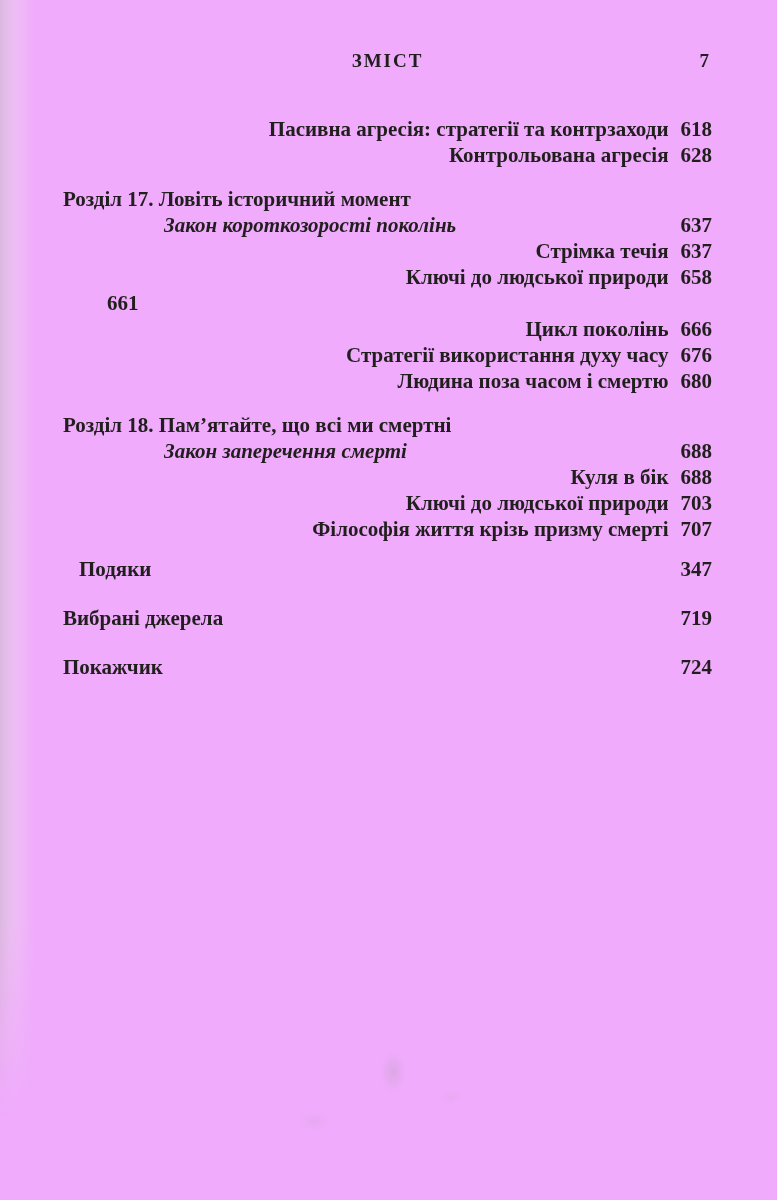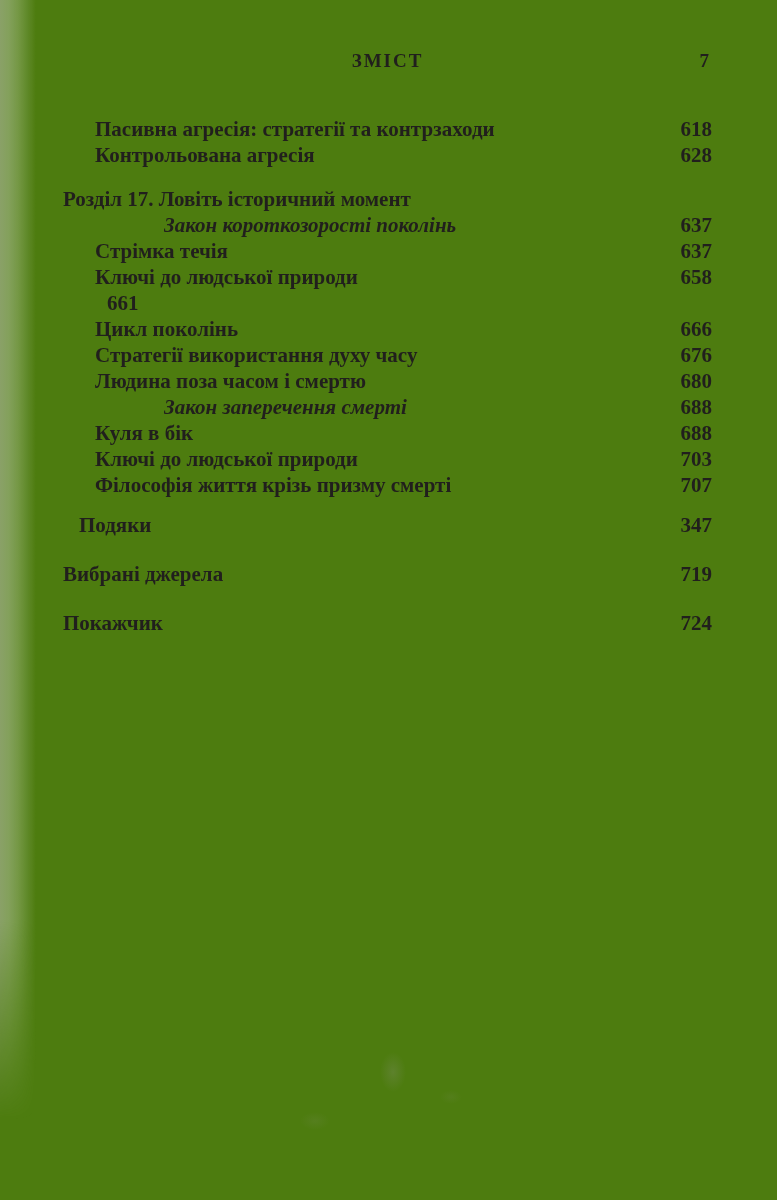--- a/index.html
+++ b/index.html
@@ -4,21 +4,21 @@
 <style>
   html, body { margin: 0; padding: 0; }
   body {
     width: 777px; height: 1200px;
     font-family: "Liberation Serif", "DejaVu Serif", serif;
     background: #ffffff;
   }
   .page {
     position: relative;
     width: 777px; height: 1200px;
-    background: #4d7c0f;
+    background: #f0abfc;
     color: #211f1d;
     overflow: hidden;
   }
   
   .scan-shadow {
     position: absolute; left: 0; top: 0;
     width: 38px; height: 1120px;
     background: linear-gradient(90deg,
       rgba(198,198,193,0.50) 0px,
       rgba(220,220,216,0.38) 9px,
@@ -62,21 +62,21 @@
   }
   .row {
     display: flex;
     justify-content: space-between;
     align-items: baseline;
     line-height: 26px;
     white-space: nowrap;
   }
   .row .label   { flex: 1 1 auto; overflow: hidden; }
   .row .pagenum { flex: 0 0 auto; padding-left: 12px; }
-  .row.sub      { padding-left: 32px; }
+  .row.sub      { padding-left: 32px; text-align: right; }
   .row.law      { padding-left: 101px; }
   .row.law .label { font-style: italic; }
   .row.chapter  { margin-top: 18px; }
   .row.back     { margin-top: 23px; }
   .row.back-first { margin-top: 14px; margin-left: 16px; }
 </style>
 </head>
 <body>
 
 <div class="page">
@@ -125,20 +125,23 @@
     </div>
     <div class="row sub">
       <span class="label">Стратегії використання духу часу</span>
       <span class="pagenum">676</span>
     </div>
     <div class="row sub">
       <span class="label">Людина поза часом і смертю</span>
       <span class="pagenum">680</span>
     </div>
 
+    <div class="row chapter">
+      <span class="label">Розділ 18. Пам’ятайте, що всі ми смертні</span>
+    </div>
     <div class="row law">
       <span class="label">Закон заперечення смерті</span>
       <span class="pagenum">688</span>
     </div>
     <div class="row sub">
       <span class="label">Куля в бік</span>
       <span class="pagenum">688</span>
     </div>
     <div class="row sub">
       <span class="label">Ключі до людської природи</span>

